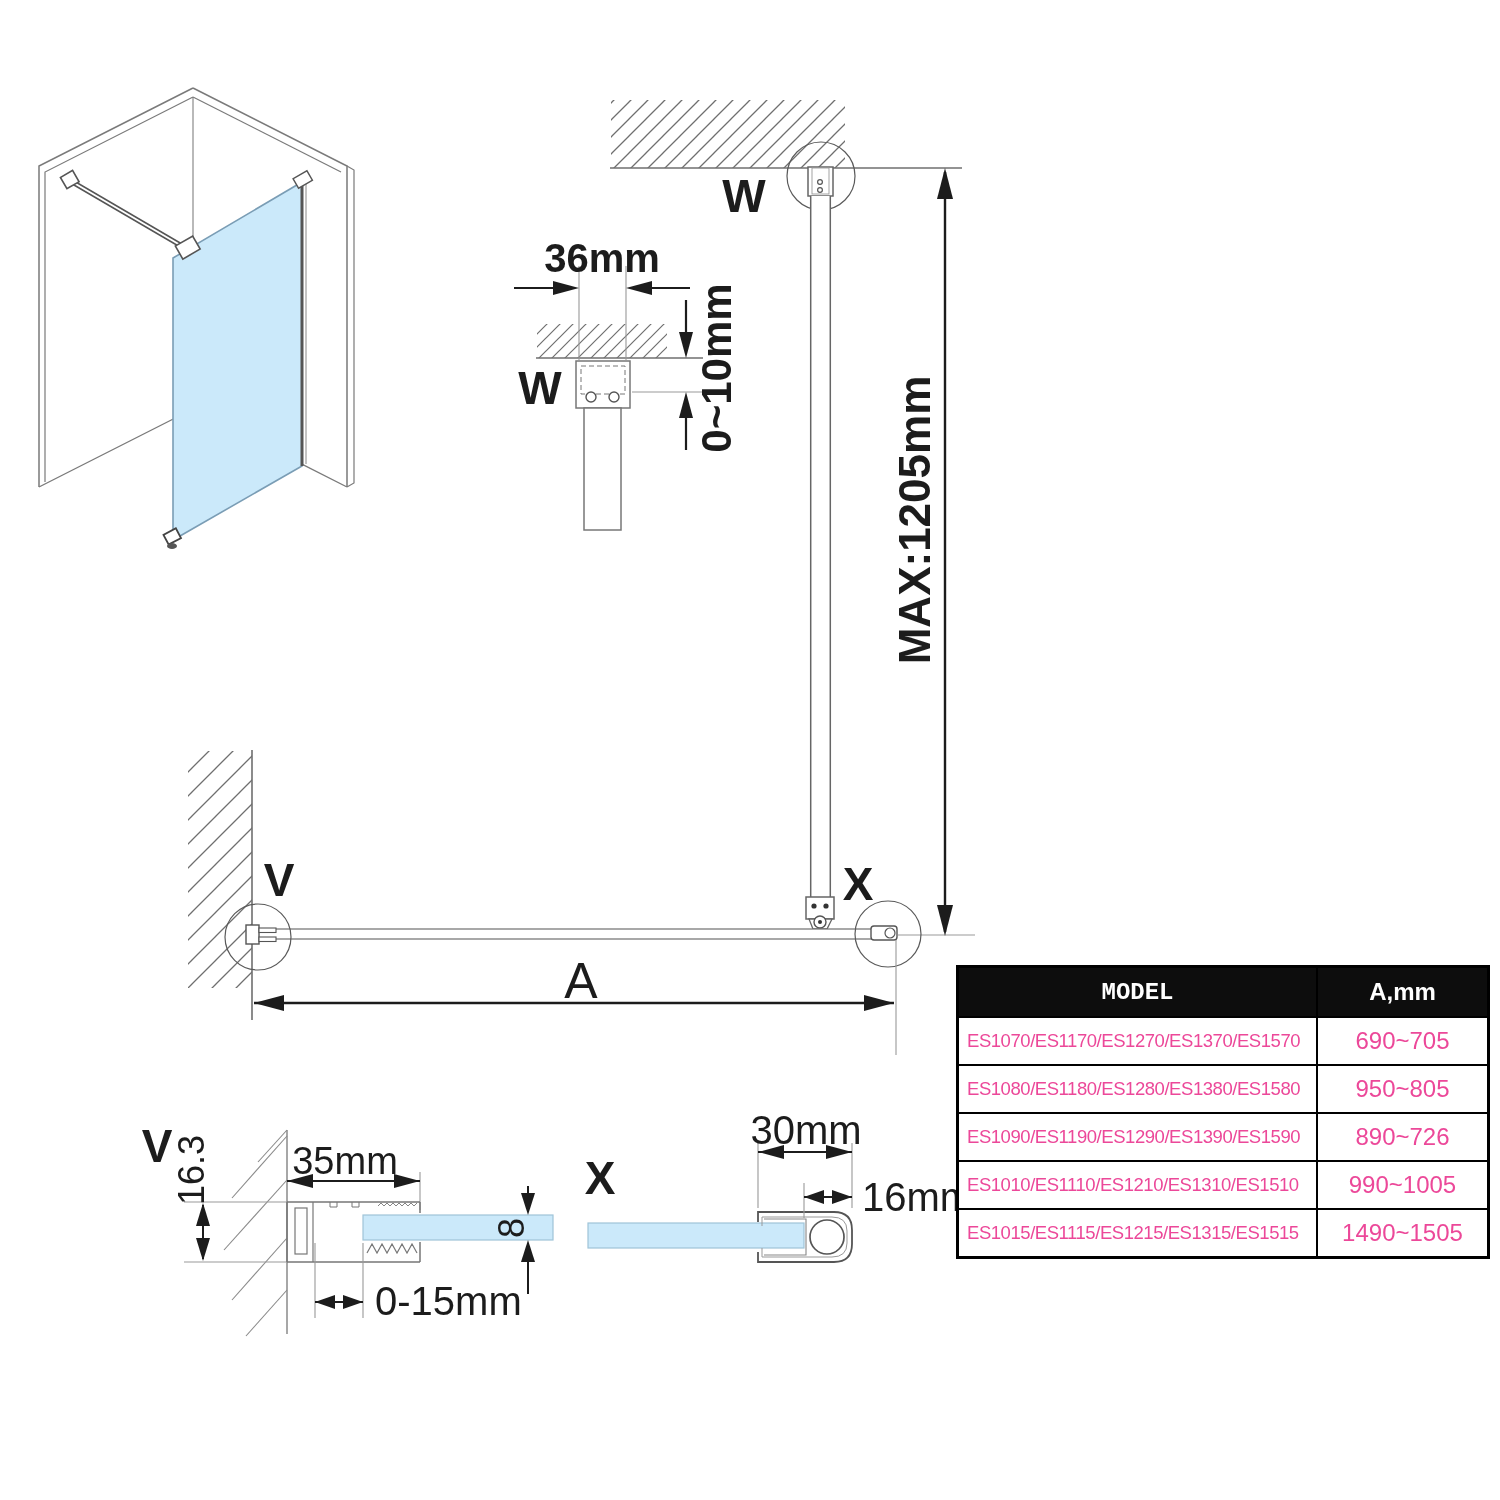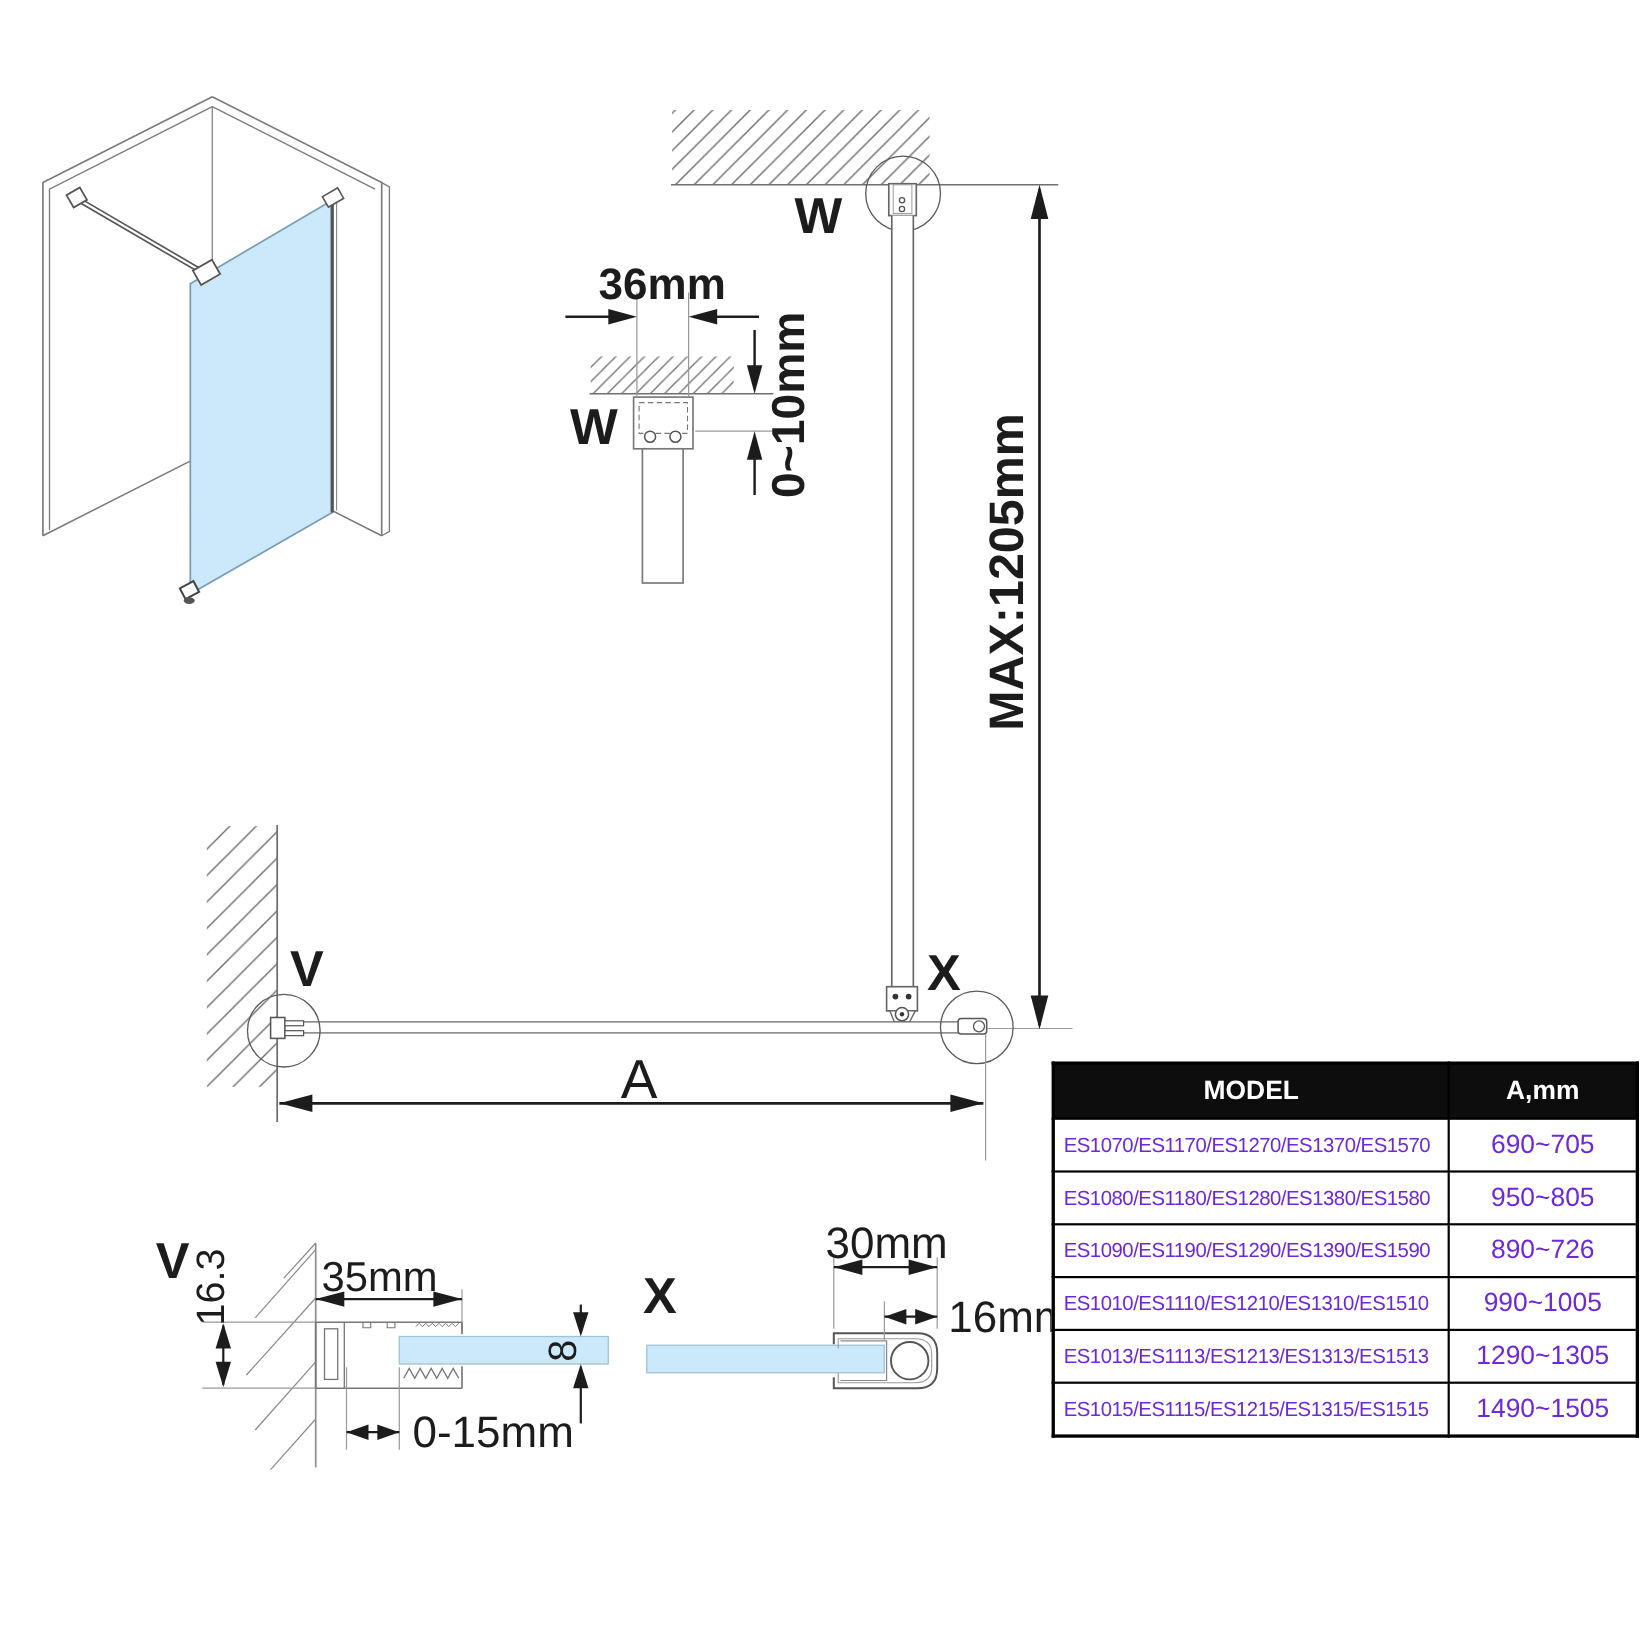--- a/index.html
+++ b/index.html
@@ -8,23 +8,23 @@
   #drawing{position:absolute;left:0;top:0;}
   svg text{fill:#1c1c1c;font-family:"Liberation Sans",sans-serif;}
   .lbl{font-weight:bold;font-size:46px;}
   .dimB{font-weight:bold;font-size:40px;}
   .dimR{font-weight:400;font-size:40px;}
   .spec-table{position:absolute;left:956px;top:965px;width:534px;}
   .spec-table table{border-collapse:collapse;width:100%;table-layout:fixed;
       border:3px solid #000;background:#fff;}
   .spec-table th{background:#0d0d0d;color:#fff;font-size:24px;font-weight:bold;
       height:46px;border:2px solid #000;}
-  .spec-table .th-model{width:68%;}
+  .spec-table .th-model{width:68%;font-family:Liberation Mono, monospace;}
   .spec-table .th-a{width:32%;}
-  .spec-table td{border:2px solid #000;height:44px;color:#6d28d9;background:#fff;}
+  .spec-table td{border:2px solid #000;height:44px;color:#ec4899;background:#fff;}
   .spec-table td.model{font-size:18.5px;letter-spacing:-0.45px;padding-left:8px;
       white-space:nowrap;overflow:hidden;}
   .spec-table td.aval{font-size:24px;text-align:center;}
 </style>
 </head>
 <body>
 
 <div id="stage">
 
 <svg id="drawing" width="1500" height="1500" viewBox="0 0 1500 1500">
@@ -278,24 +278,20 @@
           </tr>
           <tr>
             <td class="model">ES1090/ES1190/ES1290/ES1390/ES1590</td>
             <td class="aval">890~726</td>
           </tr>
           <tr>
             <td class="model">ES1010/ES1110/ES1210/ES1310/ES1510</td>
             <td class="aval">990~1005</td>
           </tr>
           <tr>
-            <td class="model">ES1013/ES1113/ES1213/ES1313/ES1513</td>
-            <td class="aval">1290~1305</td>
-          </tr>
-          <tr>
             <td class="model">ES1015/ES1115/ES1215/ES1315/ES1515</td>
             <td class="aval">1490~1505</td>
           </tr>
         </tbody>
     </table>
   </div>
 
 </div>
 
 </body></html>

